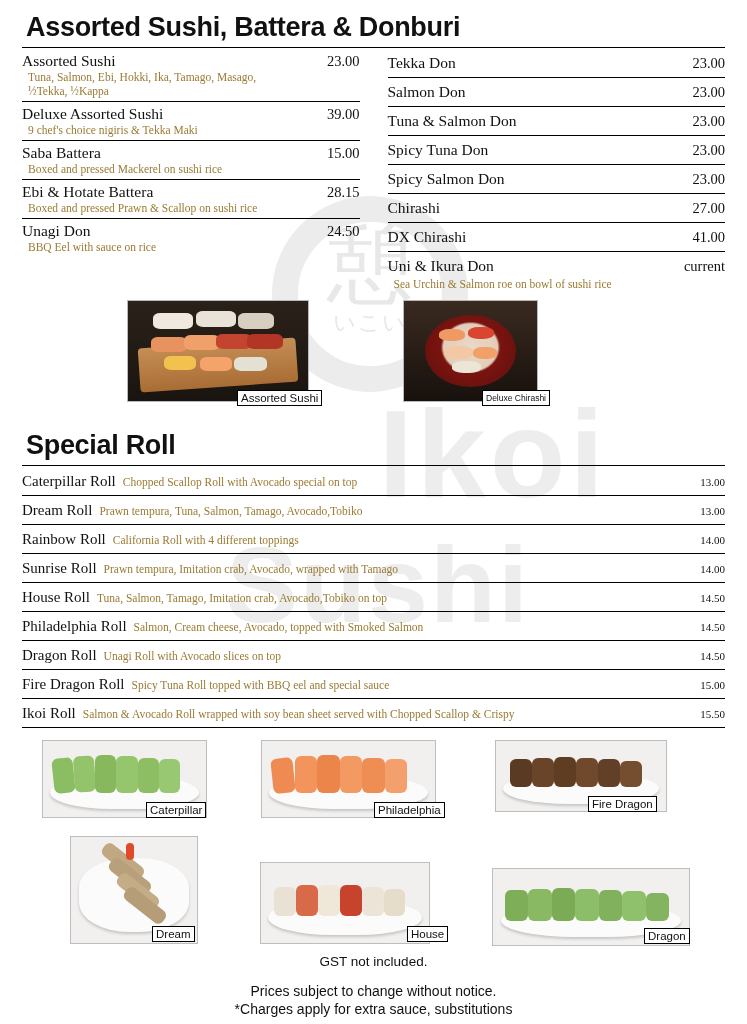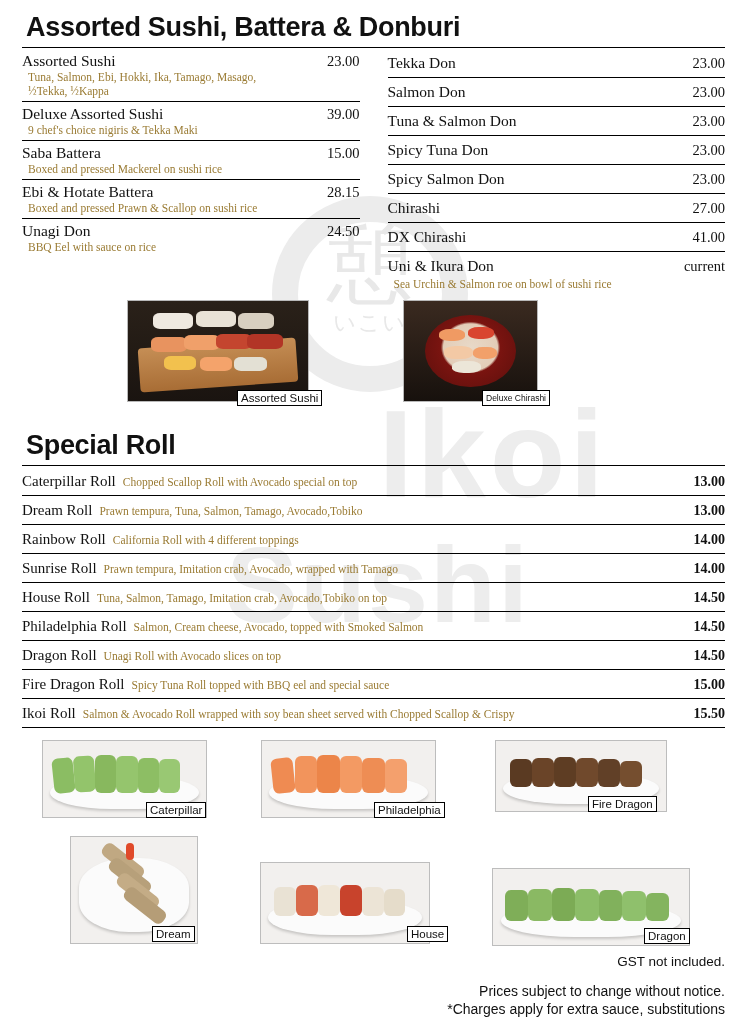--- a/index.html
+++ b/index.html
@@ -196,23 +196,22 @@
     font-size: 15px;
     font-family: "Liberation Serif", serif;
   }
   .roll-desc {
     font-size: 11.5px;
     color: #9a7b33;
     font-family: "Liberation Serif", serif;
     margin-left: 7px;
   }
   .roll-price {
-    font-size: 14px;
-    font-family: "Liberation Serif", serif;
-    font-weight: bold;
+    font-size: 11px;
+    font-family: "Liberation Serif", serif;
   }
 
   
   .photos-2 { position: relative; height: 212px; margin-top: 12px; }
   .roll-photo {
     position: absolute;
     border: 1px solid #bdbdbd;
     box-sizing: border-box;
     overflow: hidden;
     background: #ffffff;
@@ -220,21 +219,21 @@
   .rp-bg { position:absolute; left:0; top:0; right:0; bottom:0; background:#f2f0ee; }
   .rp-plate {
     position: absolute; left: 4%; top: 46%; width: 92%; height: 44%;
     background: #fbfbfb; border-radius: 50%/60%;
     box-shadow: 0 2px 3px rgba(0,0,0,0.18);
   }
   .rp-piece { position: absolute; border-radius: 6px; }
 
   
   .footer {
-    text-align: right;
+    text-align: center;
     font-family: "Liberation Sans", sans-serif;
   }
   .footer .gst {
     font-size: 13.5px;
     margin-top: 2px;
   }
   .footer .note1 { font-size: 14px; margin-top: 14px; }
   .footer .note2 { font-size: 14px; margin-top: 2px; }
 </style>
 </head>

